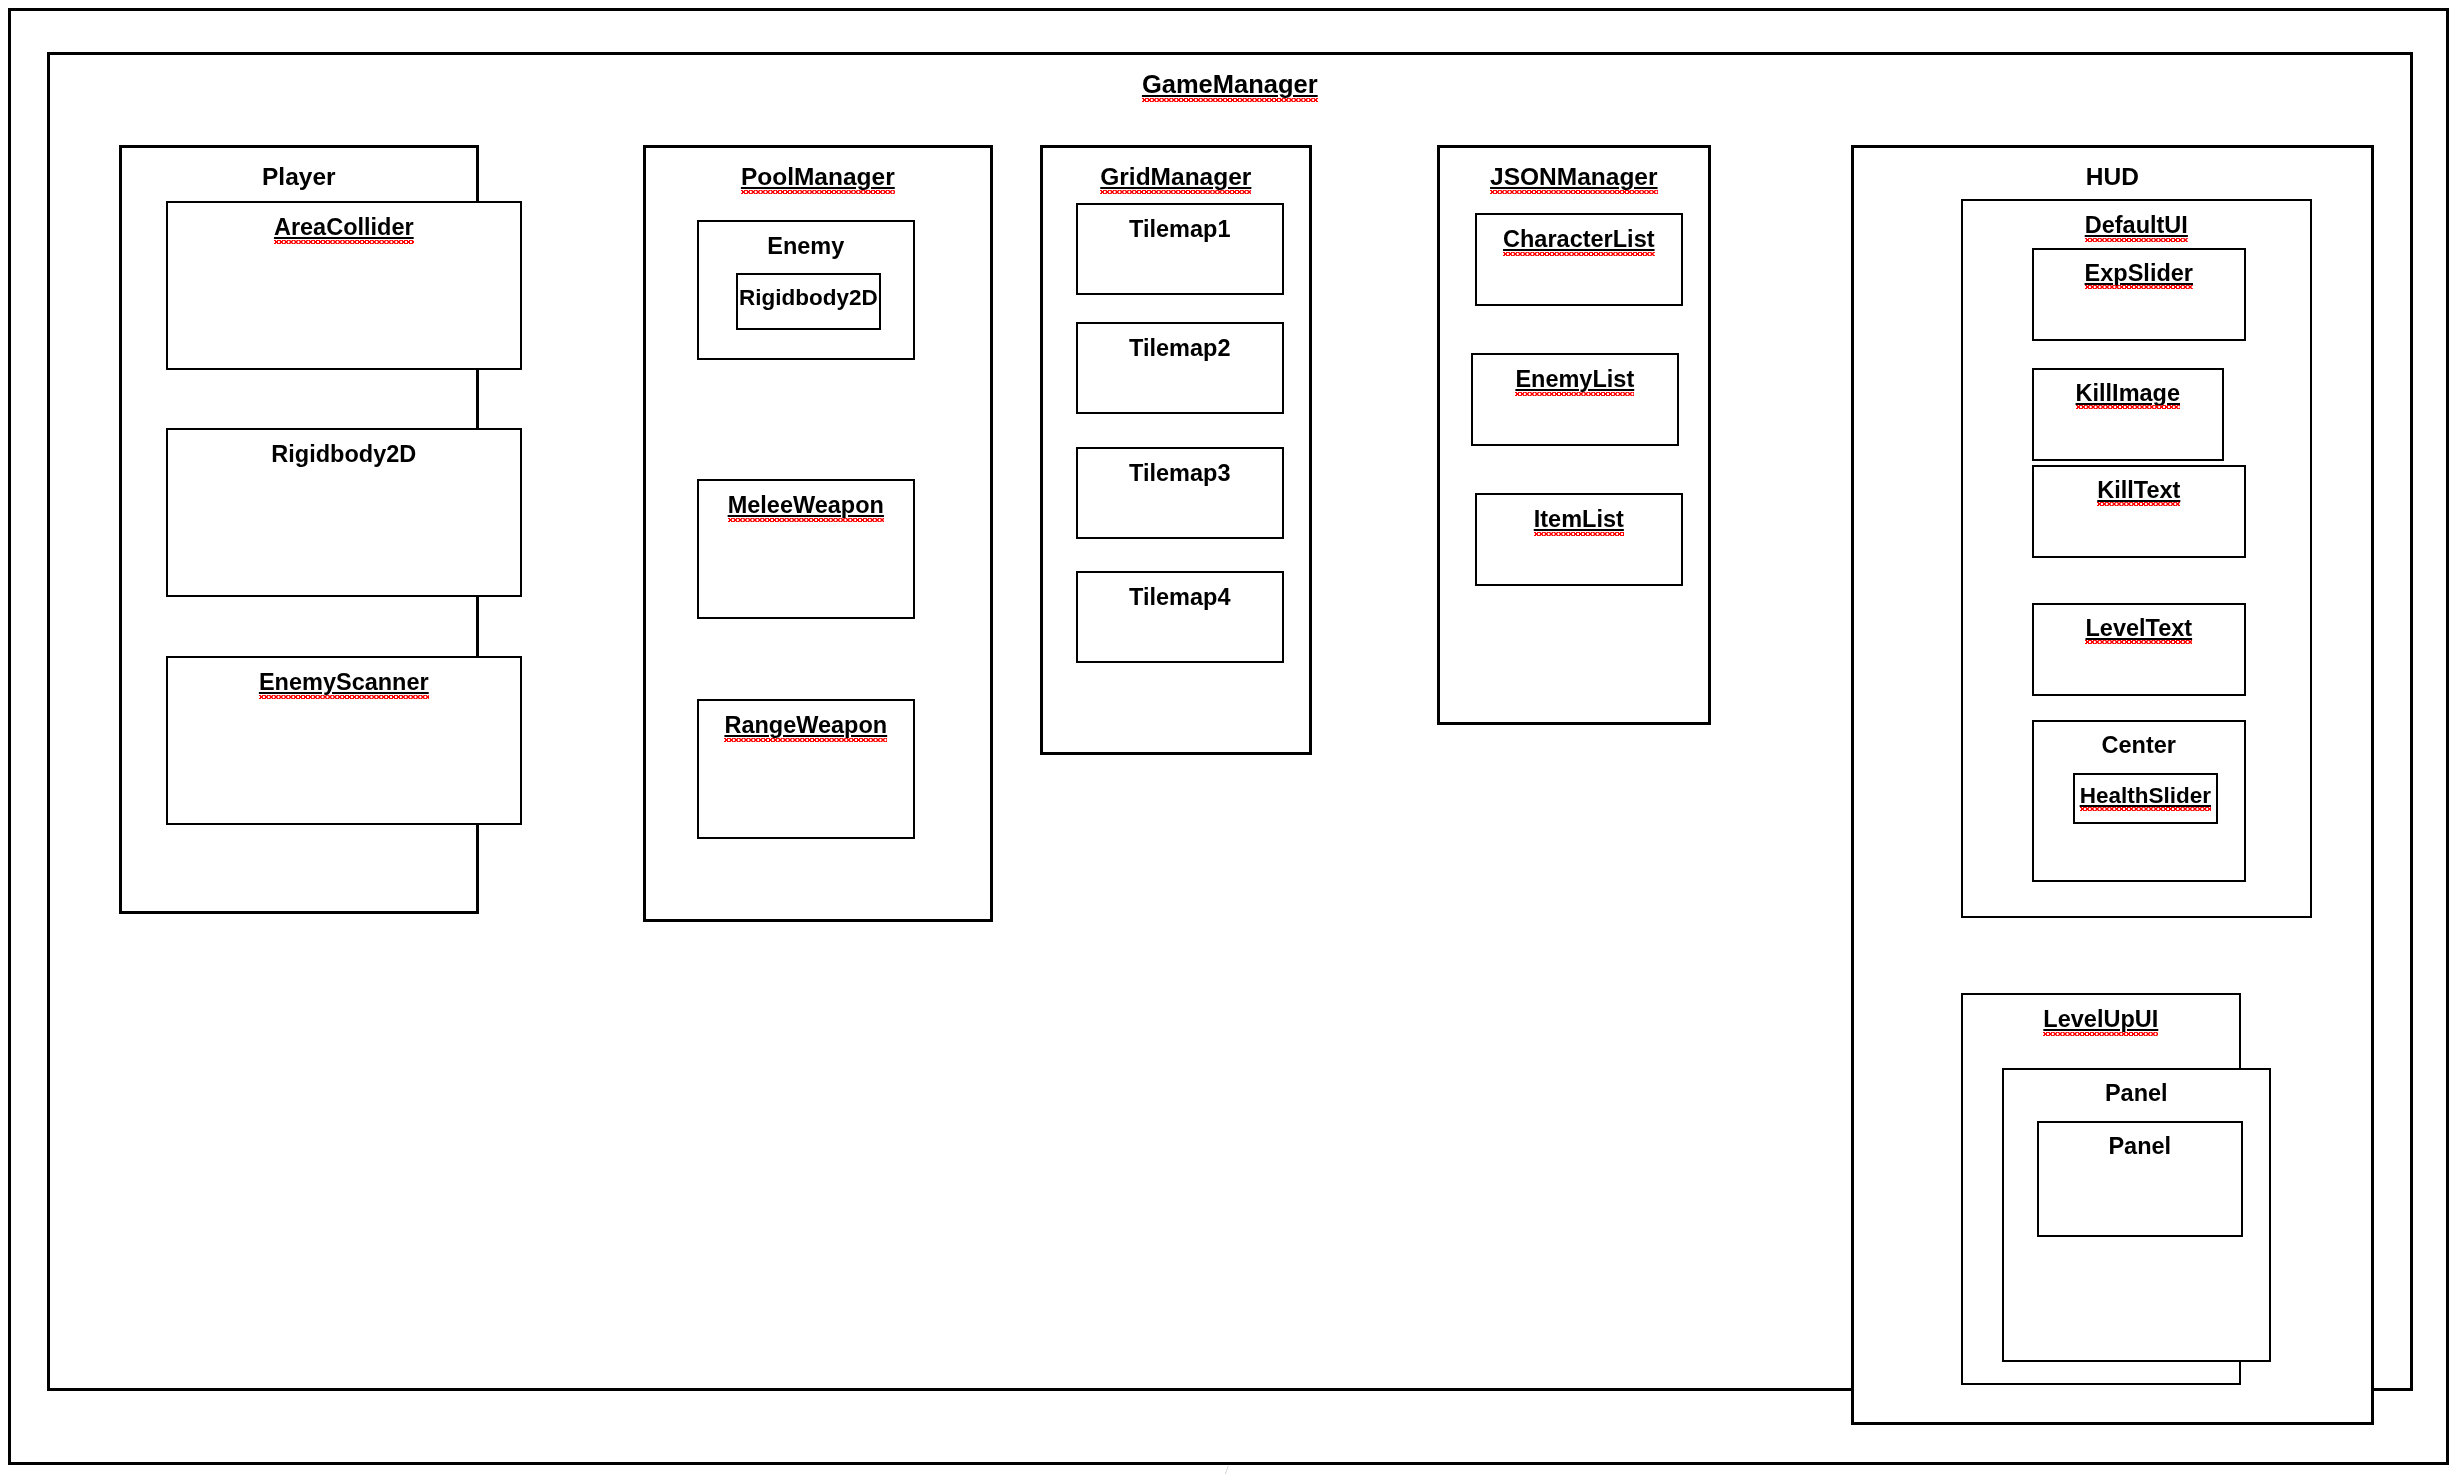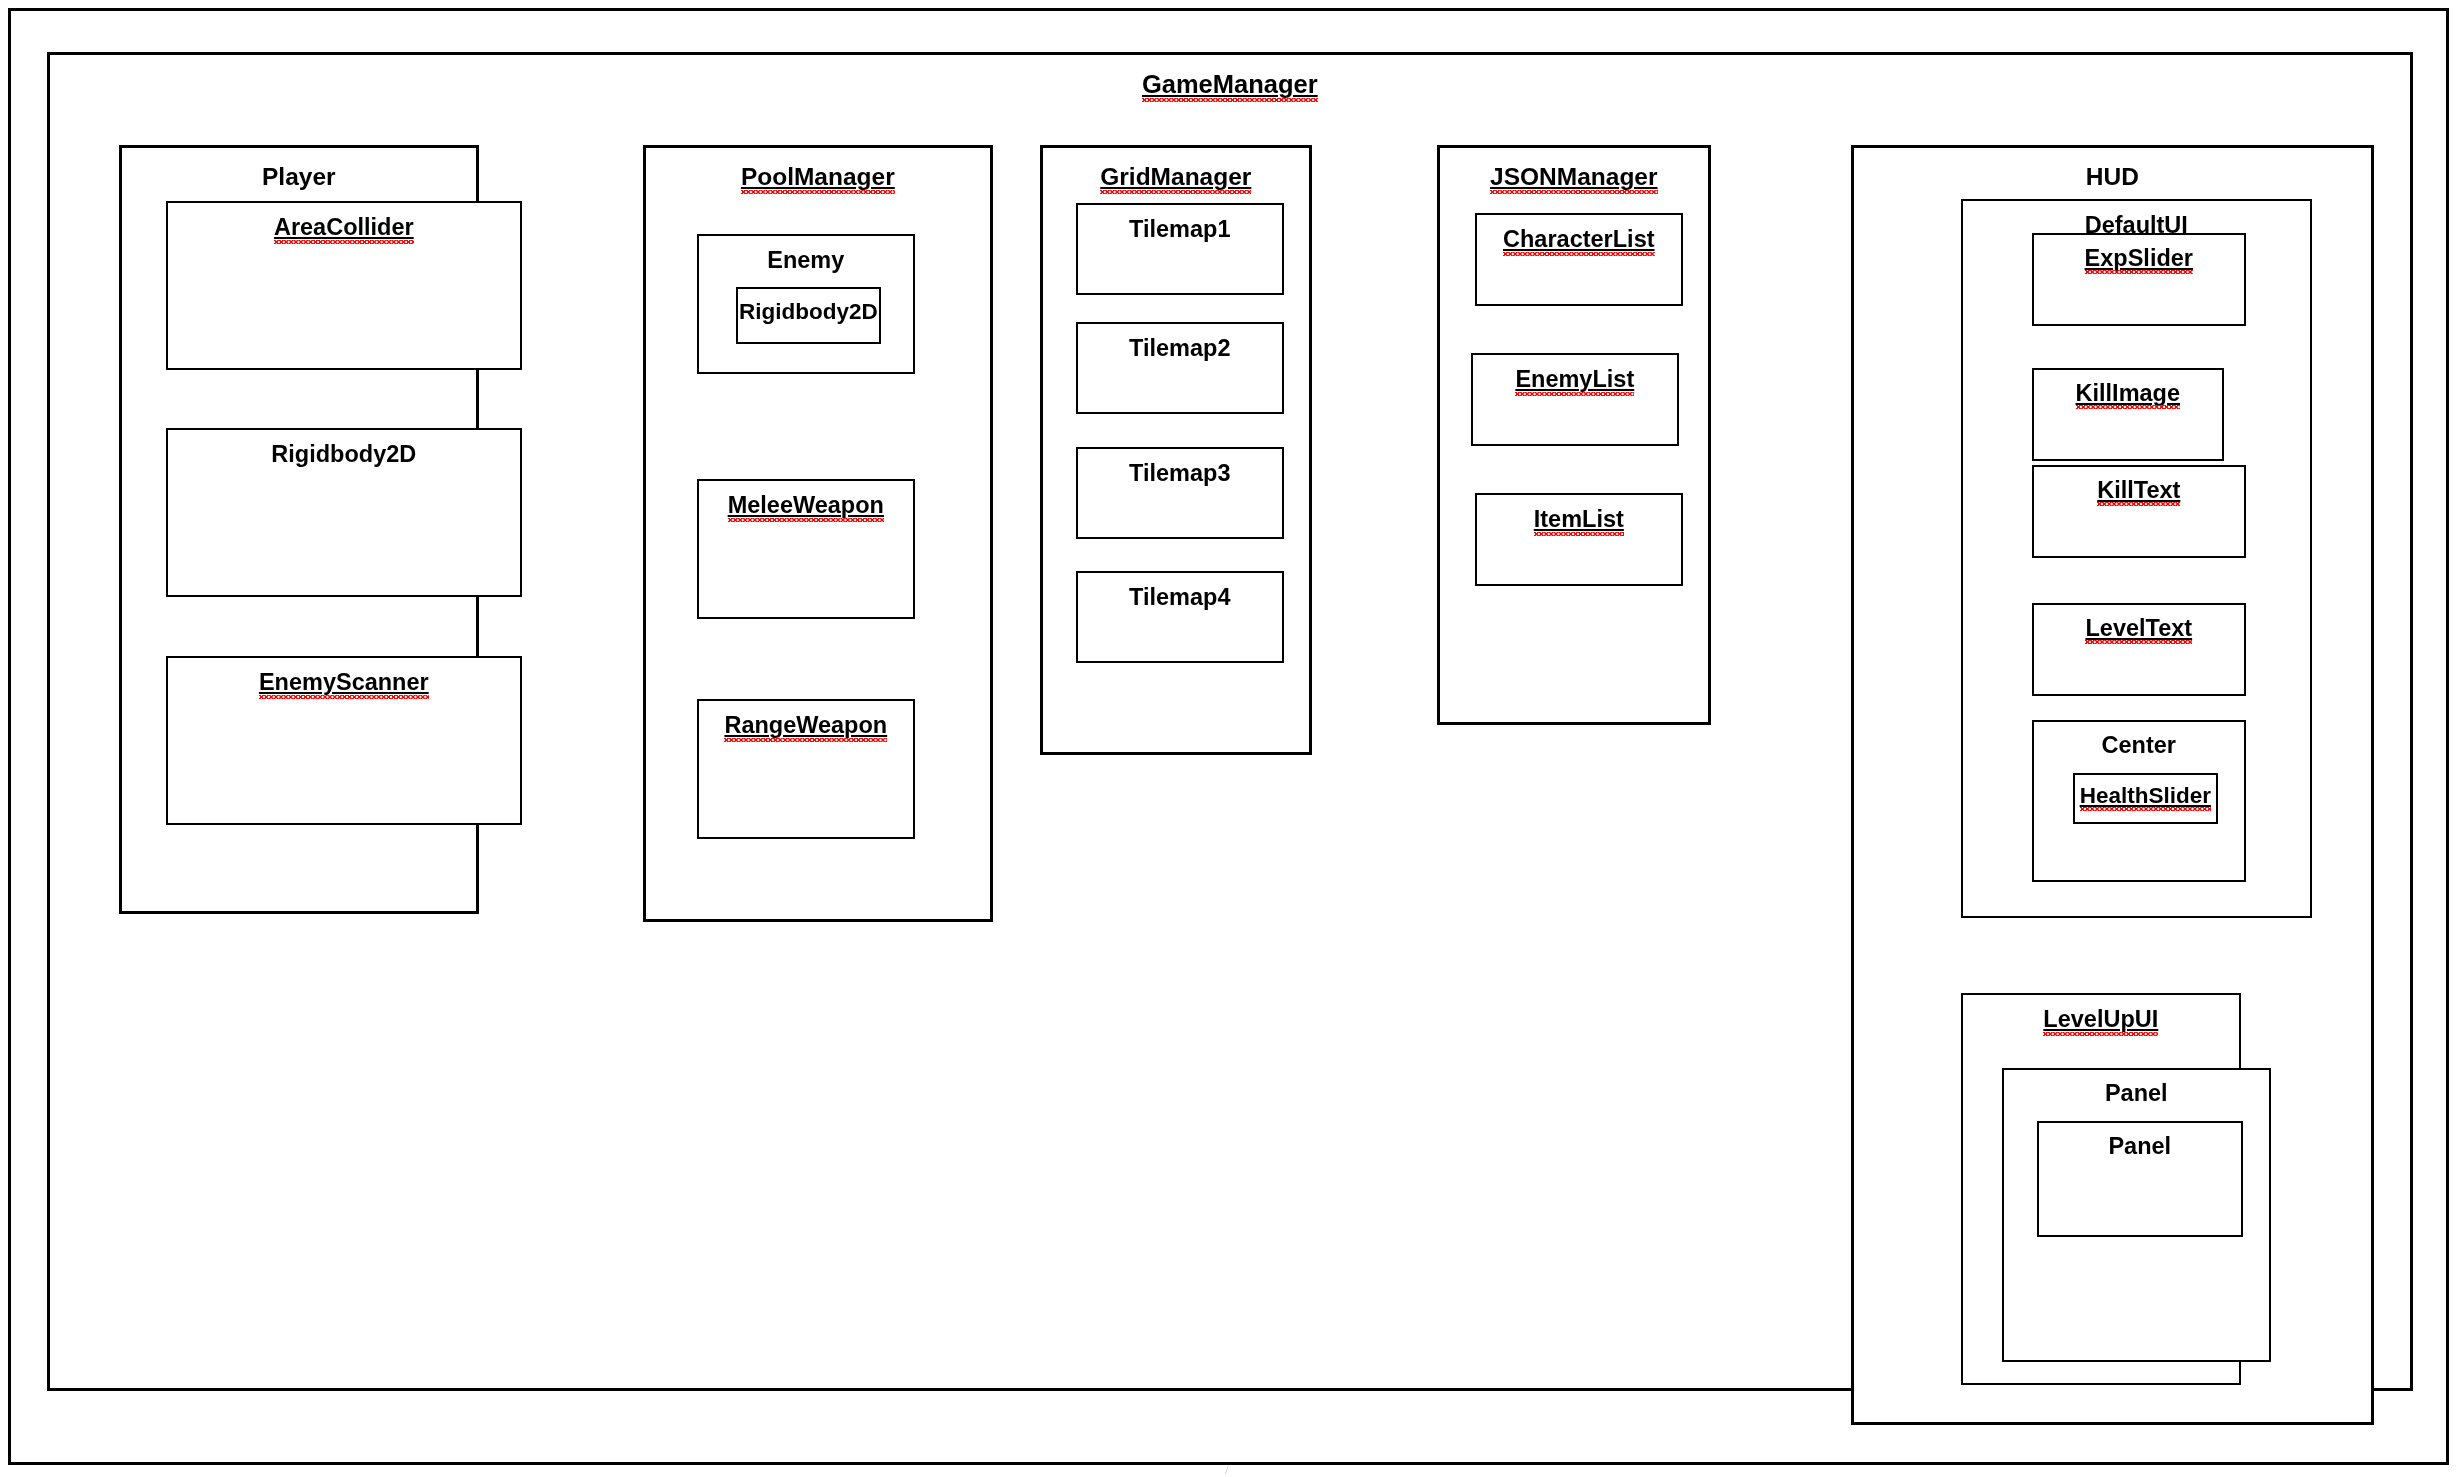--- a/index.html
+++ b/index.html
@@ -111,21 +111,21 @@
             <span class="sp ul">EnemyScanner</span>
           </div>
         </div>
       </div>
 
       <div class="box" style="left:593px; top:90px; width:350px; height:777px;">
         <div class="title t-l2" style="top:17.6px;">
           <span class="sp ul">PoolManager</span>
         </div>
 
-        <div class="box thin" style="left:51px; top:86px; width:218px; height:140px;">
+        <div class="box thin" style="left:51px; top:72px; width:218px; height:140px;">
           <div class="title t-l3" style="top:13.7px;">Enemy</div>
 
           <div class="box thin" style="left:37px; top:51px; width:145px; height:57px;">
             <div class="title t-l4" style="top:11.8px;">Rigidbody2D</div>
           </div>
         </div>
 
         <div class="box thin" style="left:51px; top:331px; width:218px; height:140px;">
           <div class="title t-l3" style="top:13.7px;">
             <span class="sp ul">MeleeWeapon</span>
@@ -186,21 +186,21 @@
       </div>
 
       <div class="box" style="left:1801px; top:90px; width:523px; height:1280px;">
         <div class="title t-l2" style="top:17.6px;">HUD</div>
 
         <div class="box thin" style="left:107px; top:51px; width:351px; height:719px;">
           <div class="title t-l3" style="top:13.7px;">
             <span class="sp ul">DefaultUI</span>
           </div>
 
-          <div class="box thin" style="left:69px; top:32px; width:214px; height:93px;text-decoration:underline;">
+          <div class="box thin" style="left:69px; top:47px; width:214px; height:93px;text-decoration:underline;">
             <div class="title t-l3" style="top:11.8px;">
               <span class="sp ul">ExpSlider</span>
             </div>
           </div>
 
           <div class="box thin" style="left:69px; top:167px; width:192px; height:93px;">
             <div class="title t-l3" style="top:11.8px;">
               <span class="sp ul">KillImage</span>
             </div>
           </div>

